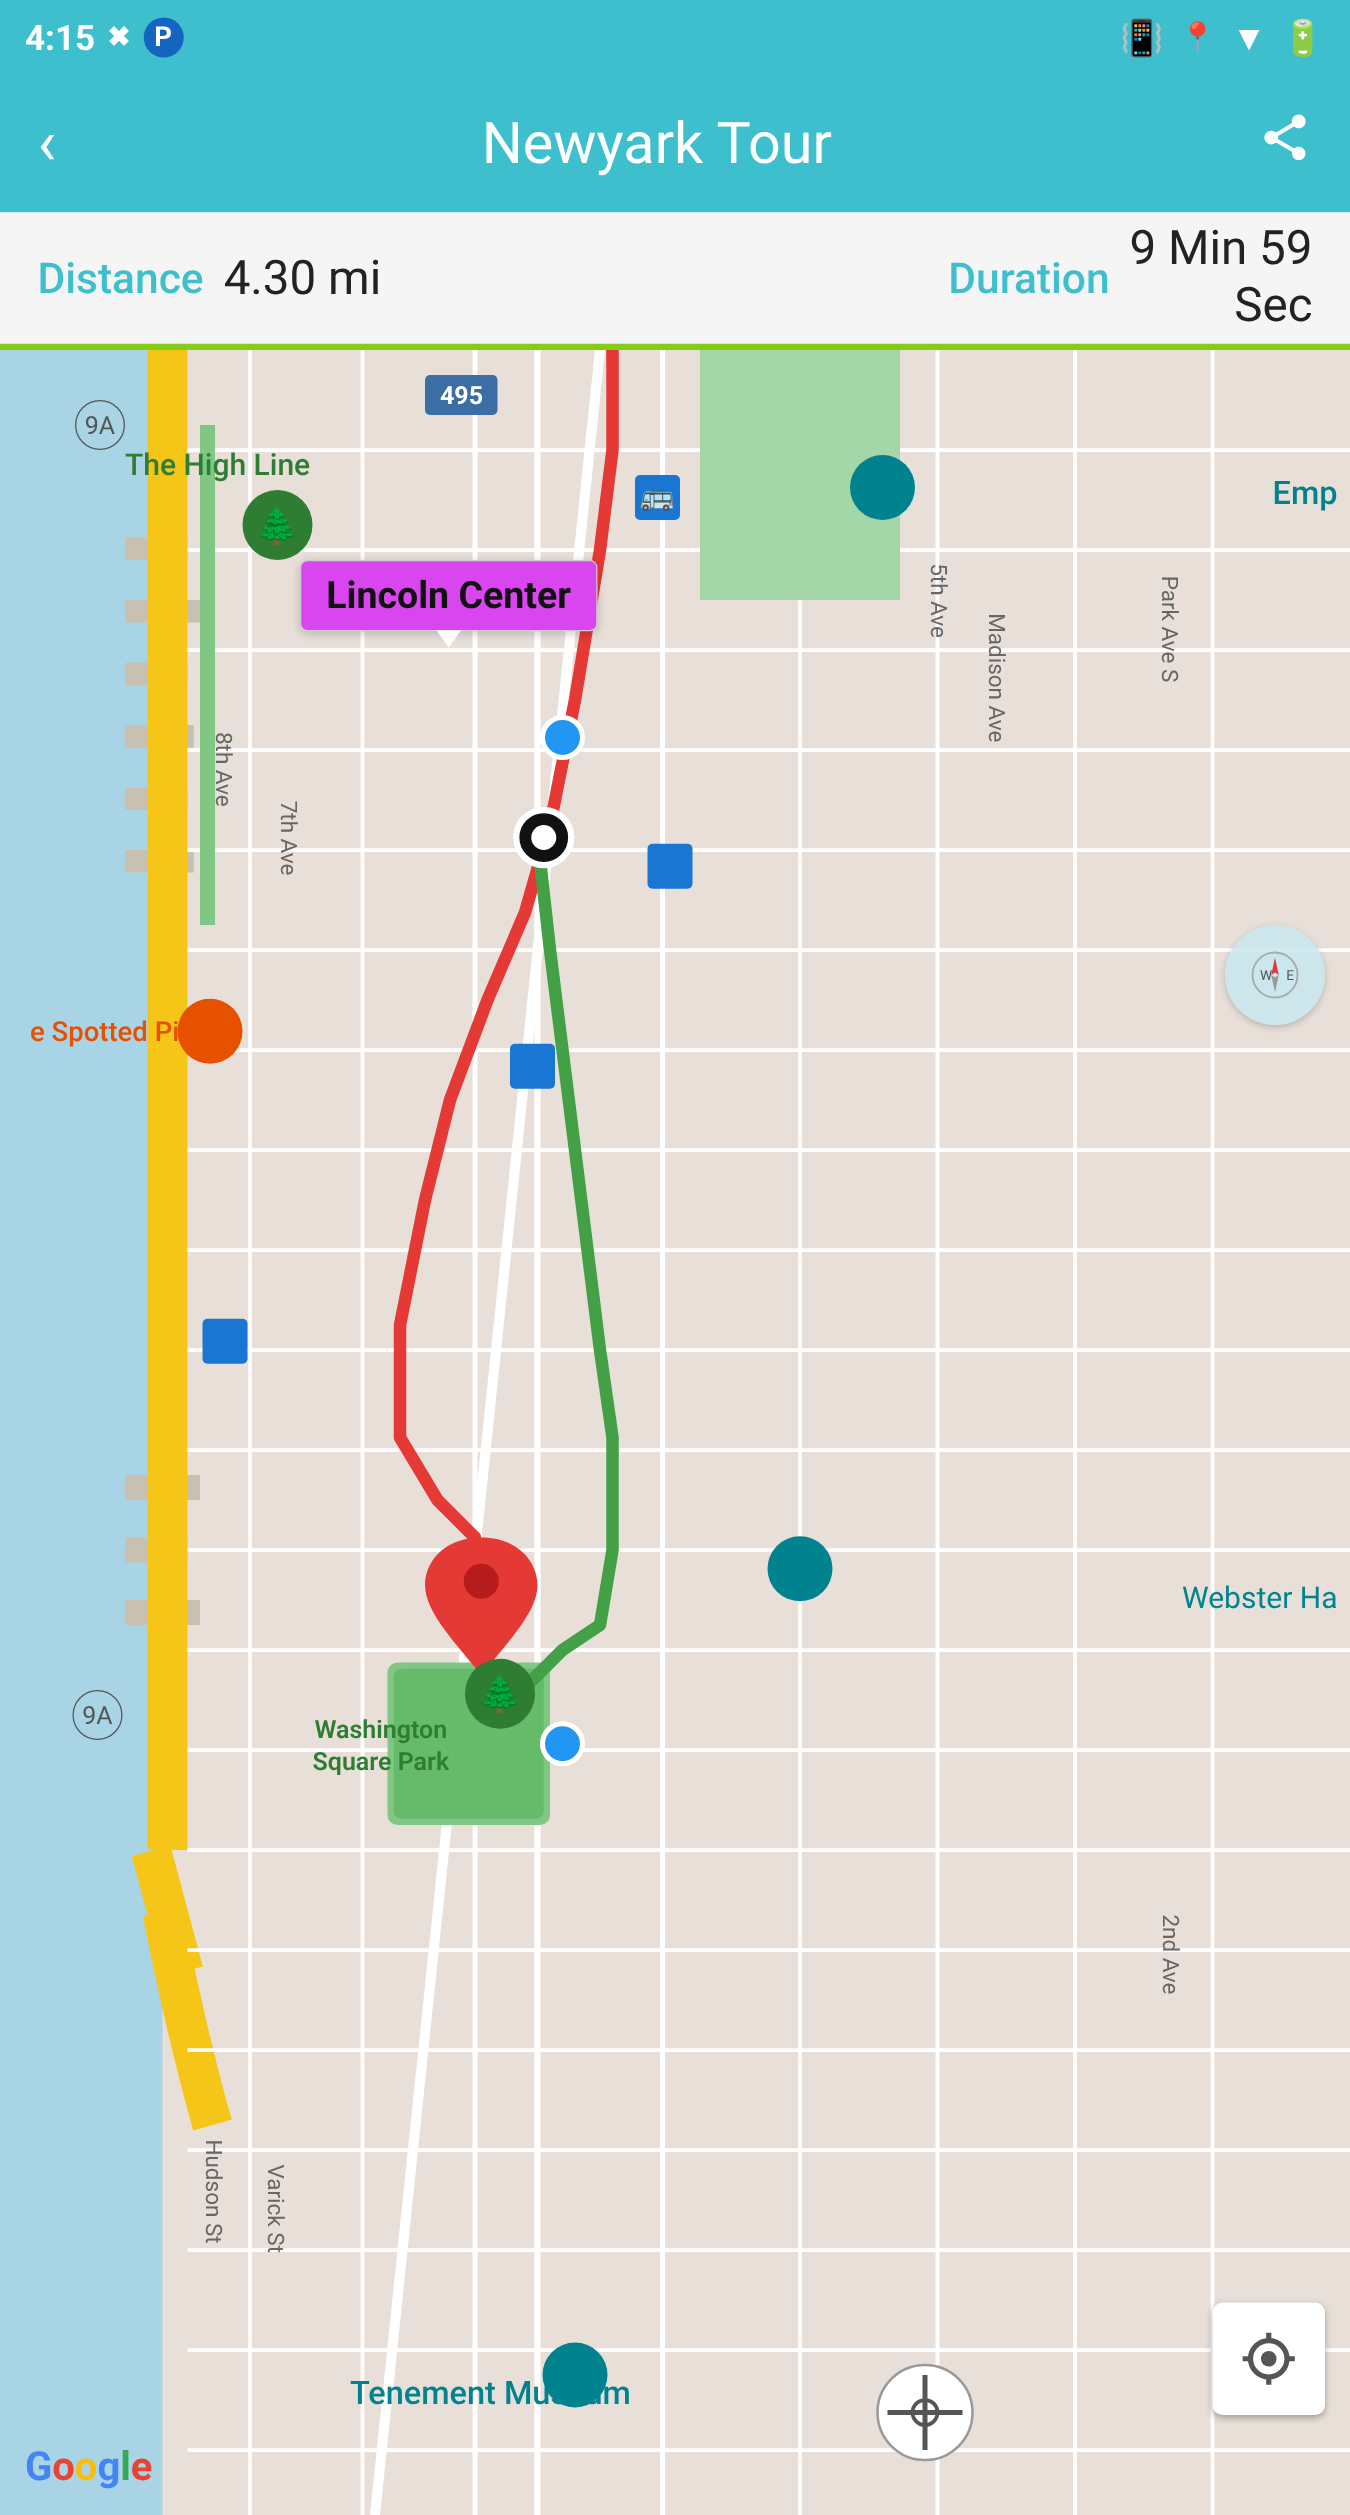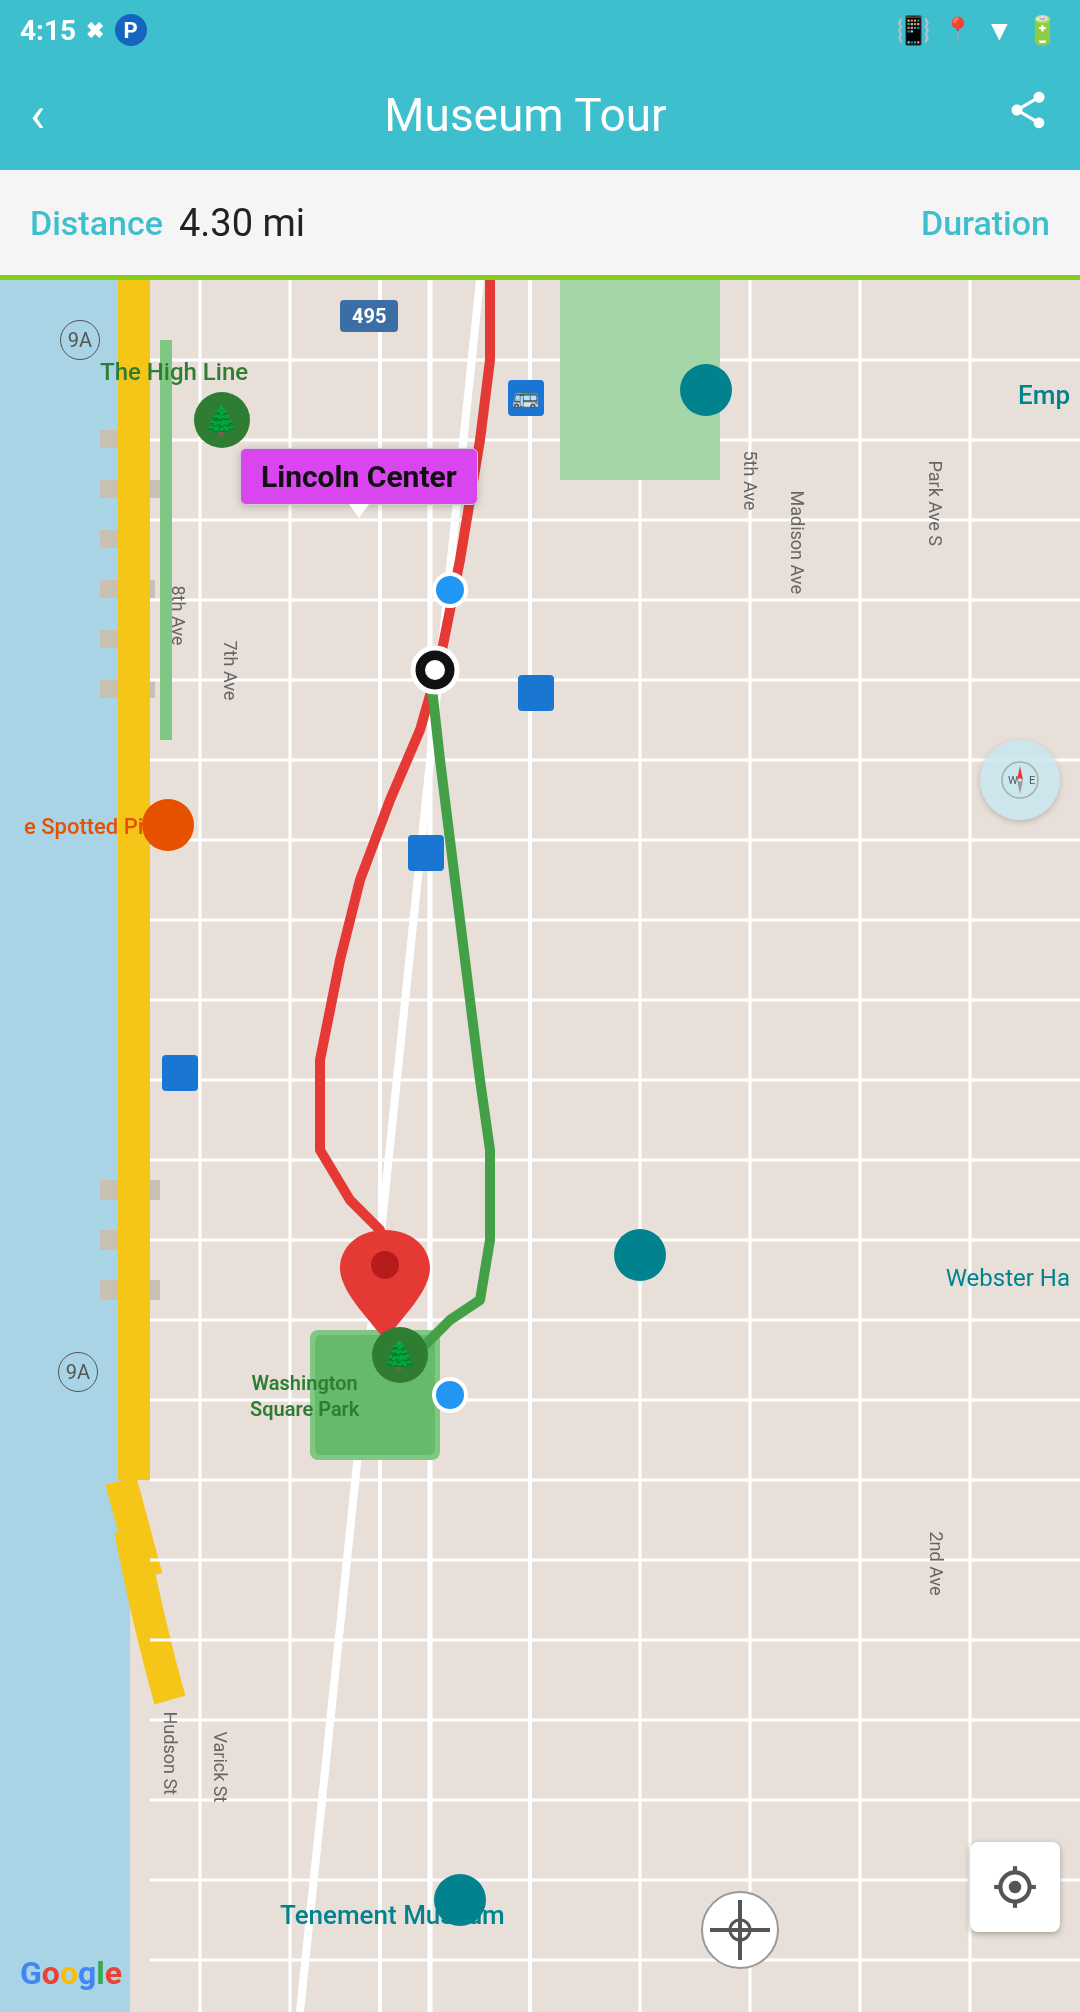--- a/index.html
+++ b/index.html
@@ -252,36 +252,39 @@
   <div class="status-right">
     <span>📳</span>
     <span style="font-size:24px;">📍</span>
     <span>▼</span>
     <span>🔋</span>
   </div>
 </div>
 
 <div class="top-bar">
   <span class="top-bar-icon" style="font-size:50px;">‹</span>
-  <span class="top-bar-title">Museum Tour</span>
+  <span class="top-bar-title">Newyark Tour</span>
   <span class="top-bar-icon">
     <svg width="44" height="44" viewBox="0 0 24 24" fill="white">
       <path d="M18 16.08c-.76 0-1.44.3-1.96.77L8.91 12.7c.05-.23.09-.46.09-.7s-.04-.47-.09-.7l7.05-4.11c.54.5 1.25.81 2.04.81 1.66 0 3-1.34 3-3s-1.34-3-3-3-3 1.34-3 3c0 .24.04.47.09.7L8.04 9.81C7.5 9.31 6.79 9 6 9c-1.66 0-3 1.34-3 3s1.34 3 3 3c.79 0 1.5-.31 2.04-.81l7.12 4.16c-.05.21-.08.43-.08.65 0 1.61 1.31 2.92 2.92 2.92s2.92-1.31 2.92-2.92c0-1.61-1.31-2.92-2.92-2.92z"></path>
     </svg>
   </span>
 </div>
 
 <div class="info-bar">
   <div class="info-item">
     <span class="info-label">Distance</span>
     <span class="info-value">4.30 mi</span>
   </div>
   <div class="info-divider"></div>
   <div class="info-right">
     <span class="info-label">Duration</span>
+    <div class="duration-value">
+      9 Min 59<br>Sec
+    </div>
   </div>
 </div>
 
 <div class="map-container">
 
   <svg class="map-svg" viewBox="0 0 1080 1732" xmlns="http://www.w3.org/2000/svg">
 
     <rect width="1080" height="1732" fill="#e8e0d8"></rect>
 
     <rect x="0" y="0" width="120" height="1732" fill="#a8d4e6"></rect>

